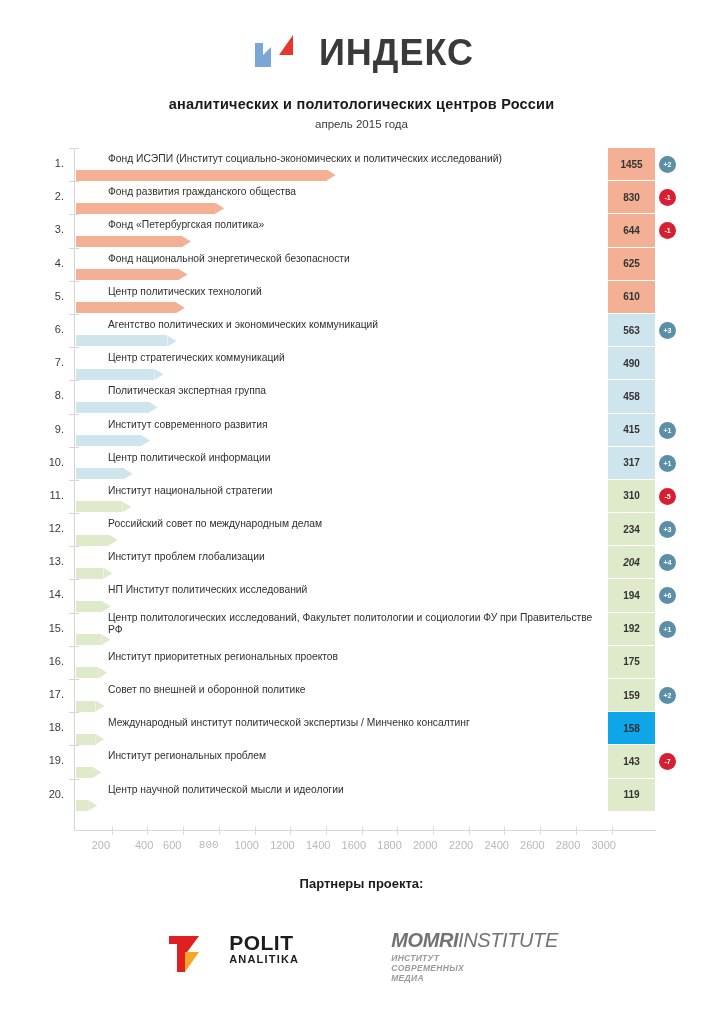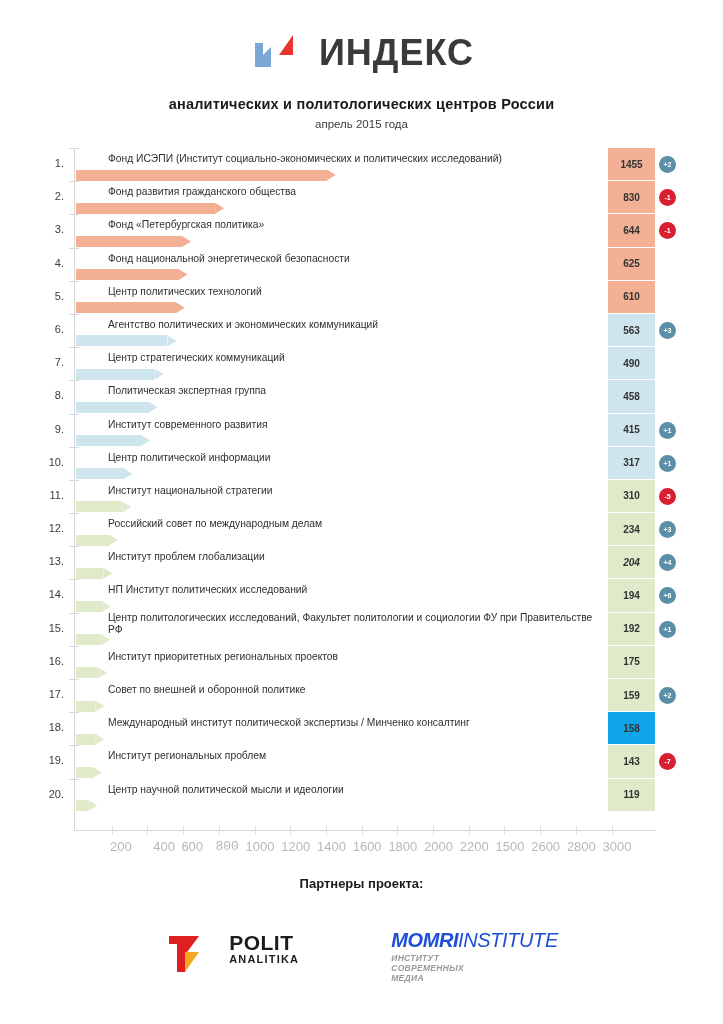--- a/index.html
+++ b/index.html
@@ -84,36 +84,36 @@
   }
   .xaxis-line {
     position: absolute; left: 74px; top: 0px; width: 582px; height: 1px;
     background: #d9d9d9;
   }
   .xtick {
     position: absolute; top: -4px; width: 1px; height: 9px; background: #dcdcdc;
   }
   .xlabel {
     position: absolute; top: 9px; width: 40px; margin-left: -20px;
-    text-align: right; font-size: 13px; color: #b8b8b8;
+    text-align: left; font-size: 11px; color: #b8b8b8;
   }
 
   
   .footer { position: absolute; left: 0; top: 876px; width: 723px; text-align: center; }
   .partners-title { font-size: 13px; font-weight: bold; color: #1a1a1a; }
   .logos {
     margin-top: 38px; display: flex; align-items: center;
     justify-content: center; gap: 92px;
   }
   .polit { display: flex; align-items: flex-start; gap: 22px; }
   .polit-text { text-align: left; line-height: 1.05; }
   .polit-main { font-size: 21px; font-weight: bold; color: #1c1c1c; letter-spacing: 0.5px; }
   .polit-sub { font-size: 11px; font-weight: bold; color: #1c1c1c; letter-spacing: 1.2px; }
   .momri { text-align: left; }
-  .momri-main { font-size: 20px; font-weight: bold; font-style: italic; color: #1d4ed8; letter-spacing: -0.4px; }
+  .momri-main { font-size: 20px; font-weight: bold; font-style: italic; color: #737373; letter-spacing: -0.4px; }
   .momri-main .thin { font-weight: normal; }
   .momri-sub {
     margin-top: 2px; font-size: 8.5px; font-weight: bold; font-style: italic;
     color: #9a9a9a; line-height: 1.15; letter-spacing: 0.3px;
   }
 </style>
 </head>
 <body>
 
 <div class="page">
@@ -369,21 +369,21 @@
       <div class="xlabel" style="left: 325.9px;">1400</div>
       <div class="xtick" style="left: 361.6px;"></div>
       <div class="xlabel" style="left: 361.6px;">1600</div>
       <div class="xtick" style="left: 397.3px;"></div>
       <div class="xlabel" style="left: 397.3px;">1800</div>
       <div class="xtick" style="left: 433px;"></div>
       <div class="xlabel" style="left: 433px;">2000</div>
       <div class="xtick" style="left: 468.7px;"></div>
       <div class="xlabel" style="left: 468.7px;">2200</div>
       <div class="xtick" style="left: 504.4px;"></div>
-      <div class="xlabel" style="left: 504.4px;">1500</div>
+      <div class="xlabel" style="left: 504.4px;">2400</div>
       <div class="xtick" style="left: 540.1px;"></div>
       <div class="xlabel" style="left: 540.1px;">2600</div>
       <div class="xtick" style="left: 575.8px;"></div>
       <div class="xlabel" style="left: 575.8px;">2800</div>
       <div class="xtick" style="left: 611.5px;"></div>
       <div class="xlabel" style="left: 611.5px;">3000</div>
     </div>
 
   <div class="footer">
     <div class="partners-title">Партнеры проекта:</div>

